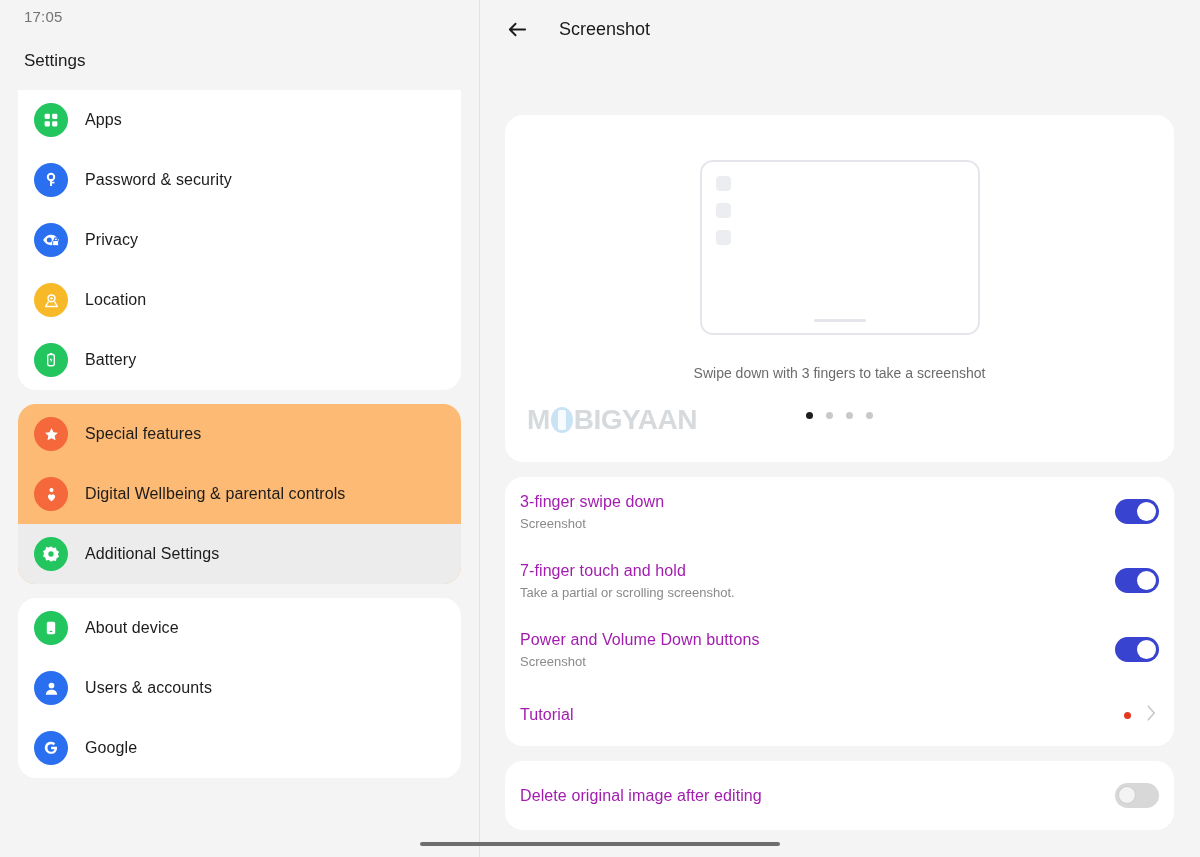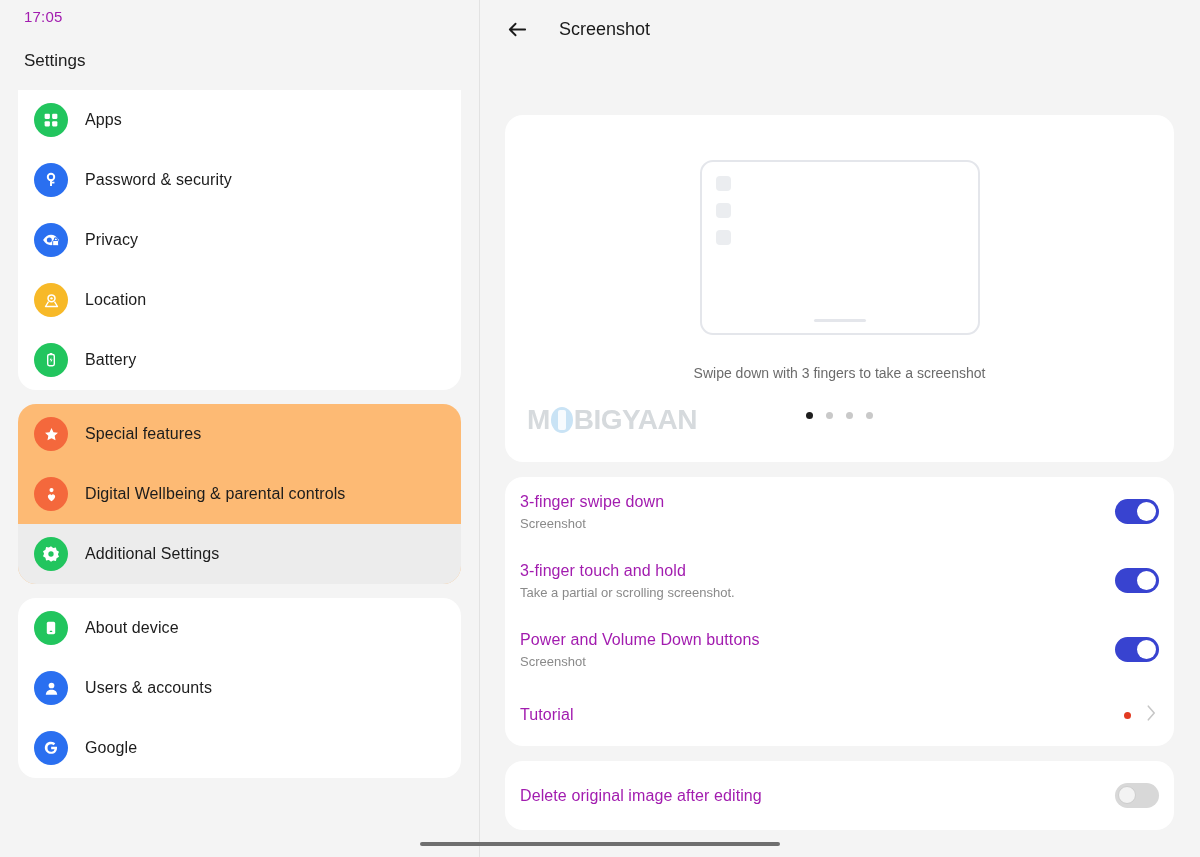--- a/index.html
+++ b/index.html
@@ -33,21 +33,21 @@
 
   .status-bar {
     height: 32px;
     display: flex;
     align-items: center;
     padding: 0 24px;
   }
   .status-time {
     font-size: 15px;
     font-weight: 400;
-    color: #a21caf;
+    color: #737373;
     letter-spacing: 0.2px;
   }
 
   .left-title-bar {
     height: 58px;
     display: flex;
     align-items: center;
     padding: 0 24px;
   }
   .left-title {
@@ -550,21 +550,21 @@
             <div class="trow-title">3-finger swipe down</div>
             <div class="trow-sub">Screenshot</div>
           </div>
           <span class="toggle on">
               <span class="knob"></span>
             </span>
         </div>
 
         <div class="trow">
           <div class="trow-text">
-            <div class="trow-title">3-finger touch and hold</div>
+            <div class="trow-title">7-finger touch and hold</div>
             <div class="trow-sub">Take a partial or scrolling screenshot.</div>
           </div>
           <span class="toggle on">
               <span class="knob"></span>
             </span>
         </div>
 
         <div class="trow">
           <div class="trow-text">
             <div class="trow-title">Power and Volume Down buttons</div>

